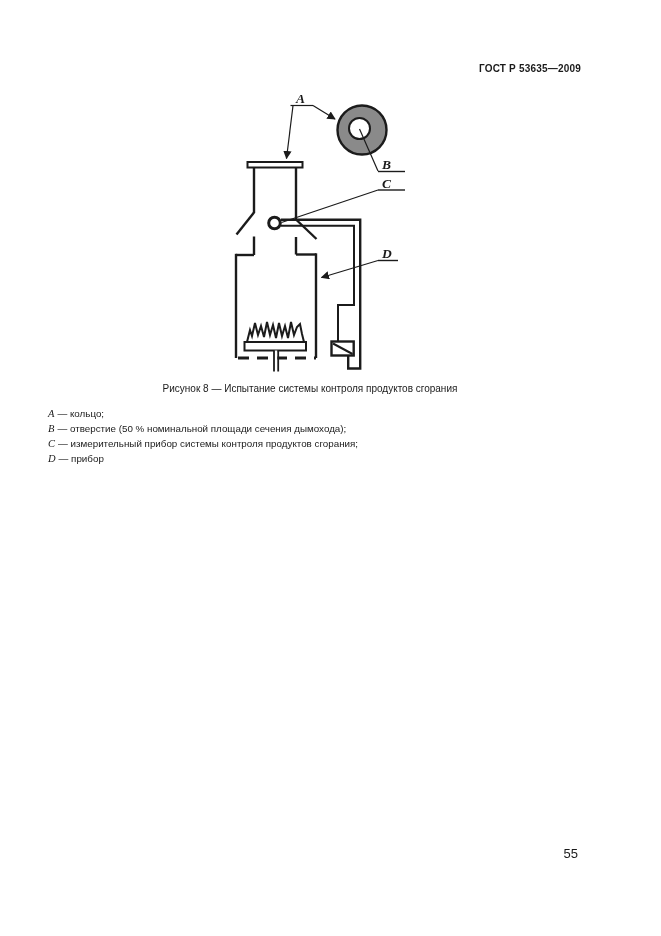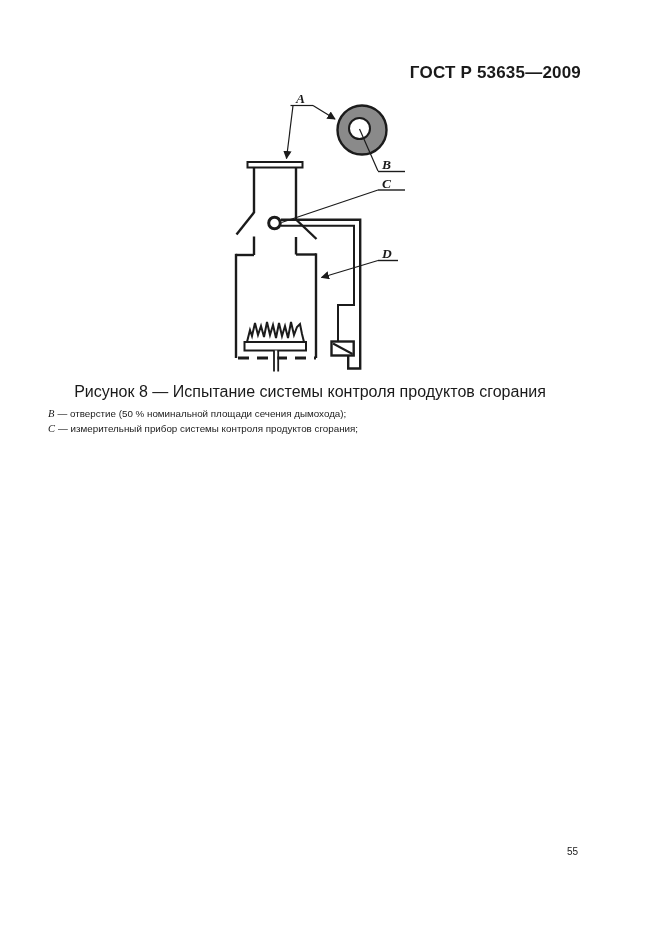--- a/index.html
+++ b/index.html
@@ -8,50 +8,50 @@
     width:661px;height:936px;
     margin:0 auto;
     background:#ffffff;
     font-family:"Liberation Sans",sans-serif;
     color:#1a1a1a;
     overflow:hidden;
   }
   .std-header{
     position:absolute;
     top:63px;right:80px;
-    font-size:17px;
+    font-size:10px;
     font-weight:bold;
     letter-spacing:.2px;
   }
   .diagram{
     position:absolute;
     top:0;left:0;
   }
   .fig-caption{
     position:absolute;
     top:383px;left:0;width:620px;
     text-align:center;
-    font-size:16px;
+    font-size:10px;
   }
   .legend{
     position:absolute;
     top:406px;left:48px;
     font-size:9.8px;
     line-height:15px;
   }
   .legend .key{
     font-family:"Liberation Serif",serif;
     font-style:italic;
     font-size:10.5px;
     margin-right:3px;
   }
   .page-num{
     position:absolute;
     top:846px;right:83px;
-    font-size:10px;
+    font-size:13px;
   }
   .dlabel{
     font-family:"Liberation Serif",serif;
     font-style:italic;
     font-weight:bold;
     font-size:13.5px;
     fill:#1b1b1b;
   }
 </style>
 </head>
@@ -133,19 +133,21 @@
     <g>
       <text class="dlabel" x="382" y="258">D</text>
       <line x1="378" y1="260.5" x2="398" y2="260.5" stroke="#1b1b1b" stroke-width="1.4"></line>
       <line x1="378" y1="260.5" x2="321.5" y2="277.5" stroke="#1b1b1b" stroke-width="1.2" marker-end="url(#arr)"></line>
     </g>
   </svg>
 
   <div class="fig-caption">Рисунок 8 — Испытание системы контроля продуктов сгорания</div>
 
   <div class="legend">
+    <div><span class="key">A</span><span>— кольцо;</span></div>
     <div><span class="key">B</span><span>— отверстие (50 % номинальной площади сечения дымохода);</span></div>
     <div><span class="key">C</span><span>— измерительный прибор системы контроля продуктов сгорания;</span></div>
+    <div><span class="key">D</span><span>— прибор</span></div>
   </div>
 
   <div class="page-num">55</div>
 
 </div>
 
 </body></html>

